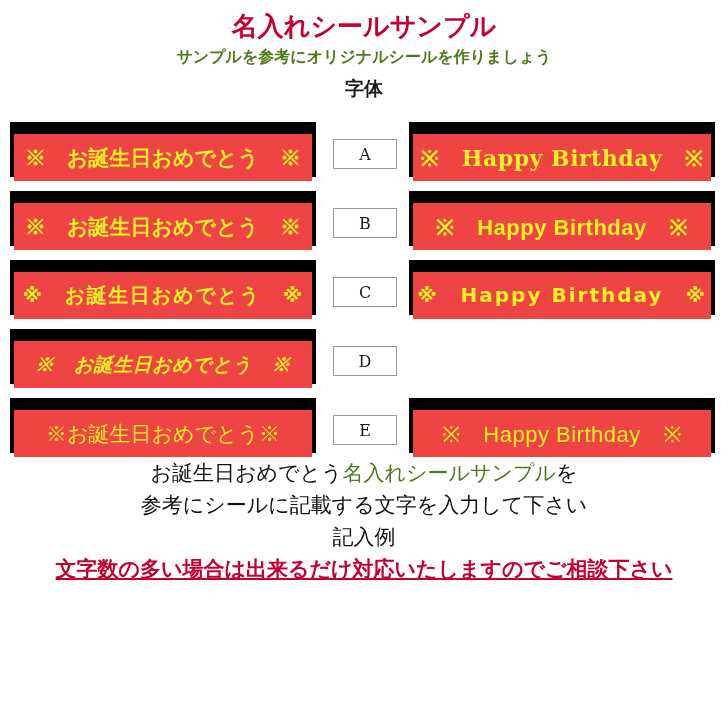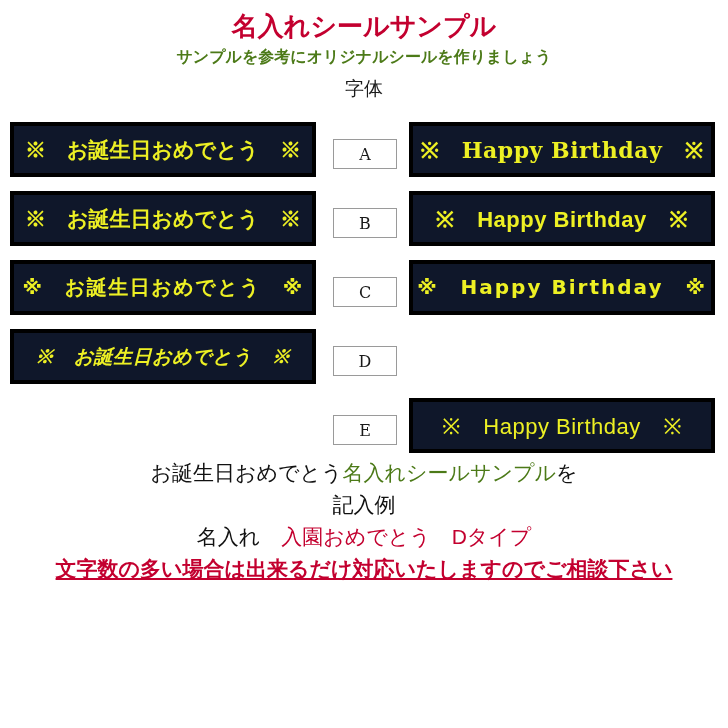--- a/index.html
+++ b/index.html
@@ -30,21 +30,21 @@
   }
   #title-sub {
     font-size: 16px;
     font-weight: bold;
     color: #4c7a18;
     line-height: 1.0;
     padding-top: 10px;
   }
   #label-jitai {
     font-size: 19px;
-    font-weight: normal;
+    font-weight: bold;
     color: #1a1a1a;
     line-height: 1.0;
     padding-top: 14px;
   }
 
   
   #samples {
     position: absolute;
     top: 119px;
     left: 0;
@@ -63,28 +63,29 @@
     background: #000000;
     padding: 4px;
     box-sizing: border-box;
   }
   .sticker.left  { left: 10px;  width: 306px; }
   .sticker.right { left: 409px; width: 306px; }
 
   .sticker-inner {
     width: 100%;
     height: 100%;
-    background: #0f172a;
+    background: #ef4444;
     color: #edf024;
     display: flex;
     align-items: center;
     justify-content: center;
     box-sizing: border-box;
     white-space: nowrap;
     overflow: hidden;
+    margin-top: 8px;
   }
 
   
   .face-A .sticker-inner { font-family: "DejaVu Serif", serif;      font-weight: bold;   font-size: 21px; letter-spacing: 0px; }
   .face-B .sticker-inner { font-family: "Liberation Sans", sans-serif; font-weight: bold; font-size: 21px; letter-spacing: 0px; }
   .face-C .sticker-inner { font-family: "DejaVu Sans", sans-serif;  font-weight: bold;   font-size: 20px; letter-spacing: 1.5px; }
   .face-D .sticker-inner { font-family: "DejaVu Serif", serif;      font-weight: bold;   font-size: 19px; font-style: italic; letter-spacing: 0.5px; }
   .face-E .sticker-inner { font-family: "Liberation Sans", sans-serif; font-weight: normal; font-size: 21px; letter-spacing: 0px; }
 
   .face-A .sticker-inner.en { font-size: 22px; letter-spacing: 0.5px; }
@@ -177,26 +178,29 @@
   </div>
 
   <div class="sample-row face-D">
     <div class="sticker left">
       <div class="sticker-inner jp">※　お誕生日おめでとう　※</div>
     </div>
     <div class="letter-box">D</div>
   </div>
 
   <div class="sample-row face-E">
+    <div class="sticker left">
+      <div class="sticker-inner jp">※お誕生日おめでとう※</div>
+    </div>
     <div class="letter-box">E</div>
     <div class="sticker right">
       <div class="sticker-inner en">※　Happy Birthday　※</div>
     </div>
   </div>
 
 </div>
 
 <div id="footer">
   <div class="foot-line first"><span>お誕生日おめでとう</span><span class="hl-green">名入れシールサンプル</span><span>を</span></div>
+  <div class="foot-line">参考にシールに記載する文字を入力して下さい</div>
   <div class="foot-line">記入例</div>
-  <div class="foot-line example-line"><span>名入れ　</span><span class="ex-red">入園おめでとう　Dタイプ</span></div>
   <div class="foot-line red-full">文字数の多い場合は出来るだけ対応いたしますのでご相談下さい</div>
 </div>
 
 </body></html>

